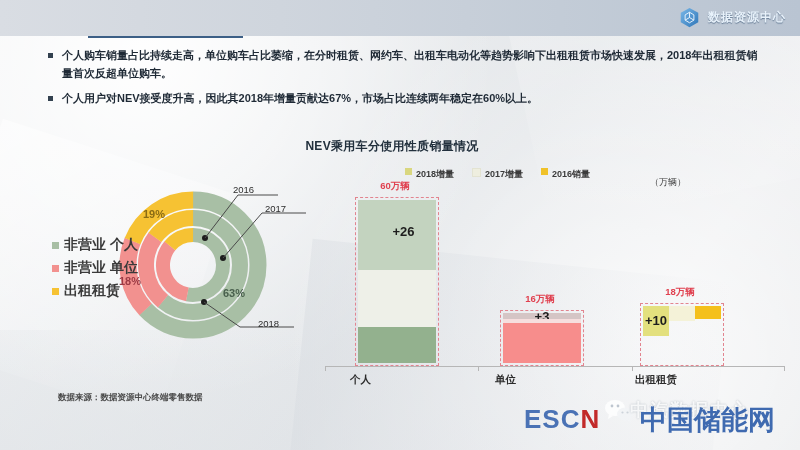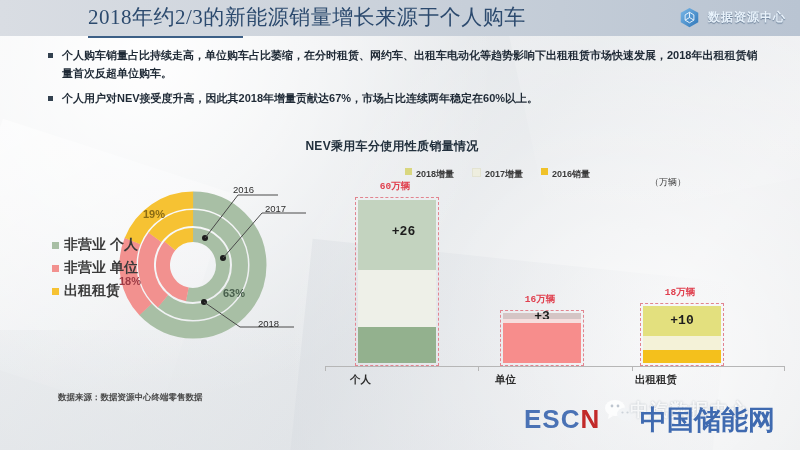--- a/index.html
+++ b/index.html
@@ -70,21 +70,21 @@
   .dl-txt{font-size:14px;color:#3a3a3a;font-weight:bold;}
 
   
   #bar-legend{position:absolute;left:405px;top:168px;display:flex;align-items:center;gap:18px;}
   .bl-item{display:flex;align-items:flex-start;gap:4px;}
   .bl-sq{width:7px;height:7px;}
   .bl-txt{font-size:9px;color:#3b3b3b;font-weight:bold;}
   #unit-note{position:absolute;left:650px;top:176px;font-size:9px;color:#3b3b3b;}
 
   
-  #bars{position:absolute;left:330px;top:196px;width:450px;height:170px;font-family:Liberation Mono, monospace;}
+  #bars{position:absolute;left:330px;top:196px;width:450px;height:170px;}
   #axis{position:absolute;left:325px;top:366px;width:460px;height:1px;background:#b6b6b6;}
   .tick{position:absolute;width:1px;height:5px;background:#b6b6b6;top:366px;}
   .group{position:absolute;bottom:0;text-align:center;}
   .barbox{position:relative;border:1px dashed #e2848f;box-sizing:content-box;padding:2px;}
   .bar{position:relative;width:100%;}
   .seg{width:100%;position:relative;}
   .seg-lbl{position:absolute;left:0;right:0;text-align:center;font-size:13px;font-weight:bold;color:#1d1d1d;}
   .cap{position:absolute;left:0;right:0;text-align:center;font-size:9.5px;font-weight:bold;color:#e0404f;}
   .cat{position:absolute;left:0;right:0;text-align:left;font-size:10.5px;color:#2b2b2b;font-weight:bold;}
 
@@ -109,21 +109,20 @@
 <body>
 
 <div id="slide">
 
   <div class="facet f1"></div>
   <div class="facet f2"></div>
   <div class="facet f3"></div>
   <div class="facet f4"></div>
 
   <div id="header"></div>
-  <div id="title">2018年约2/3的新能源销量增长来源于个人购车</div>
   <div id="title-rule"></div>
 
   <div id="brand">
     <div id="brand-mark">
       <svg width="21" height="21" viewBox="0 0 24 24">
         <defs>
           <linearGradient id="hexg" x1="0" y1="0" x2="1" y2="1">
             <stop offset="0%" stop-color="#7ab8e8"></stop>
               <stop offset="100%" stop-color="#2f76b8"></stop>
           </linearGradient>
@@ -248,21 +247,21 @@
           <div class="seg hatch" style="height:7%;background:#f6dede;order:2;"></div>
           <div class="seg" style="height:81%;background:#f78d8c;order:3;"></div>
         </div>
       </div>
       <div class="cat" style="bottom:-21px;">单位</div>
     </div>
 
     <div class="group" style="left:305px;width:90px;height:170px;">
       <div class="cap" style="top:90px;">18万辆</div>
       <div class="barbox" style="position:absolute;bottom:0;left:5px;width:78px;height:57px;">
-        <div class="bar" style="height:100%;display:flex;flex-direction:column;justify-content:flex-end;">
+        <div class="bar" style="height:100%;display:flex;flex-direction:row;justify-content:flex-end;">
           <div class="seg" style="height:52%;background:#e3e07e;order:1;">
             <div class="seg-lbl" style="top:22%;">+10</div>
           </div>
           <div class="seg hatch" style="height:26%;background:#f4f2d8;order:2;"></div>
           <div class="seg" style="height:22%;background:#f4c01c;order:3;"></div>
         </div>
       </div>
       <div class="cat" style="bottom:-21px;">出租租赁</div>
     </div>
   </div>

